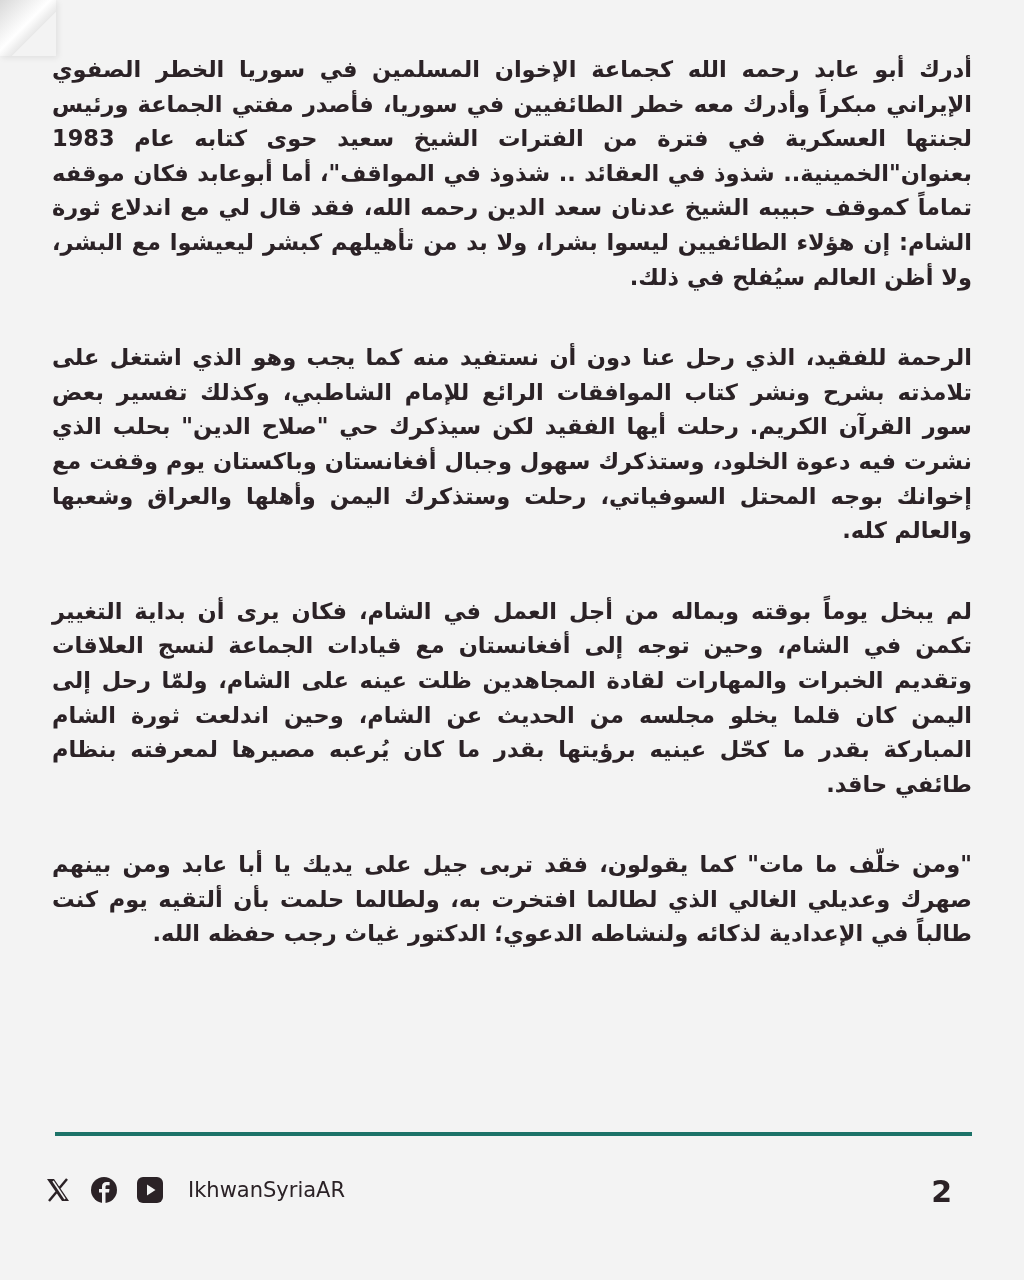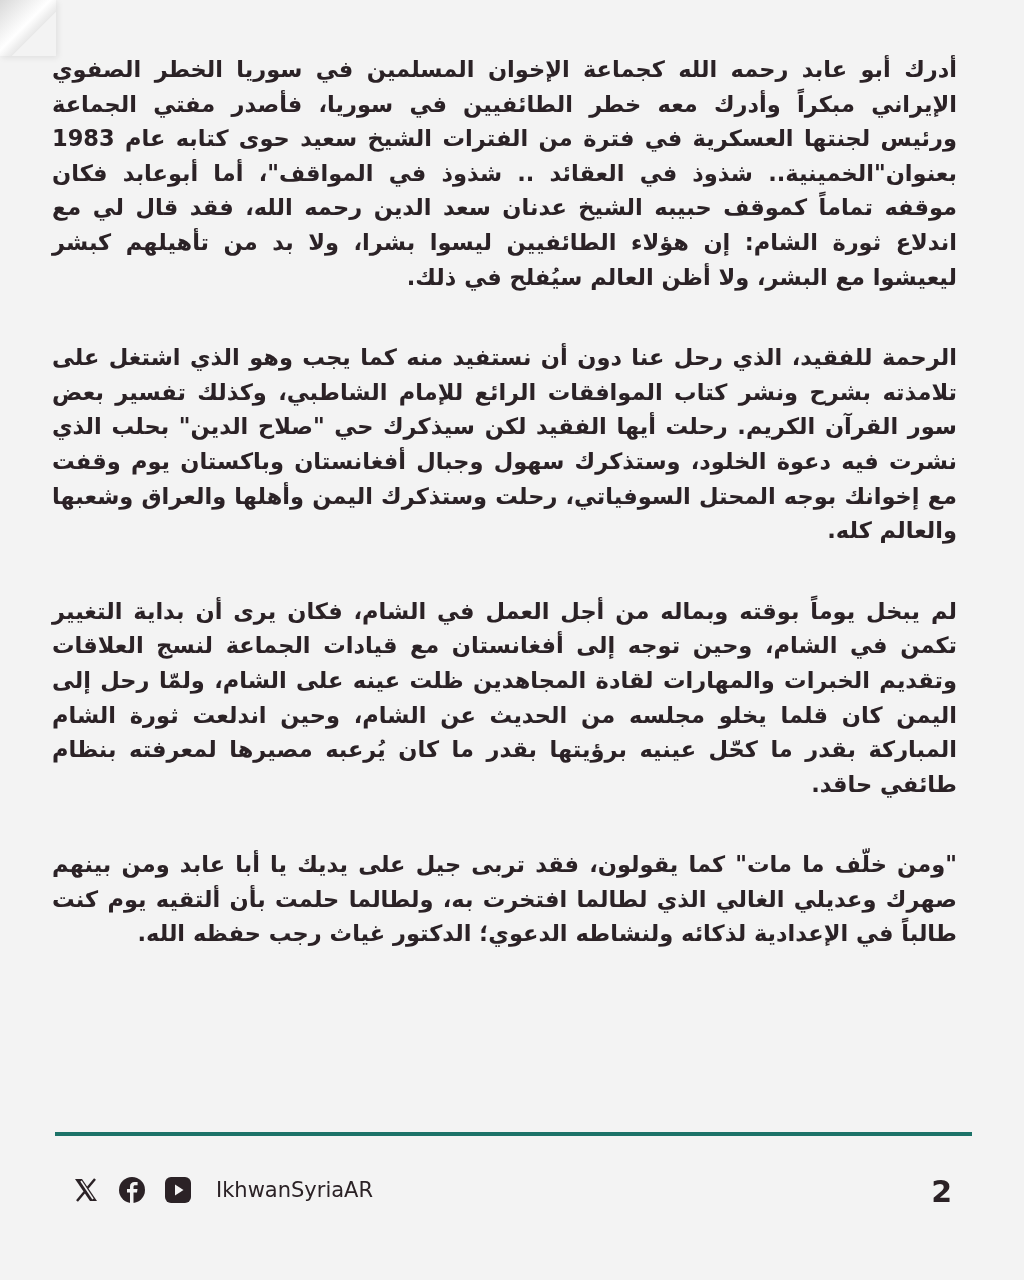--- a/index.html
+++ b/index.html
@@ -19,29 +19,29 @@
   .content {
     position: absolute;
     left: 52px; right: 52px; top: 52px;
     direction: rtl;
     text-align: justify;
   }
   .para {
     font-size: 22.5px;
     font-weight: bold;
     line-height: 34.6px;
-    margin: 0 15px 46px 0;
+    margin: 0 0 46px 0;
     text-align-last: right;
   }
   .divider {
     position: absolute; left: 55px; right: 52px; top: 1132px;
     height: 4px; background: #1c7268;
   }
   .footer-social {
-    position: absolute; left: 72px; top: 1176px;
+    position: absolute; left: 44px; top: 1176px;
     display: flex; align-items: center; gap: 18px;
   }
   .icon { display: inline-block; width: 28px; height: 28px; }
   .handle {
     font-family: "DejaVu Sans", sans-serif;
     font-size: 21px; color: #2b2226; margin-left: 6px;
   }
   .page-number {
     position: absolute; right: 72px; top: 1174px;
     font-size: 30px; font-weight: bold; color: #2b2226;

